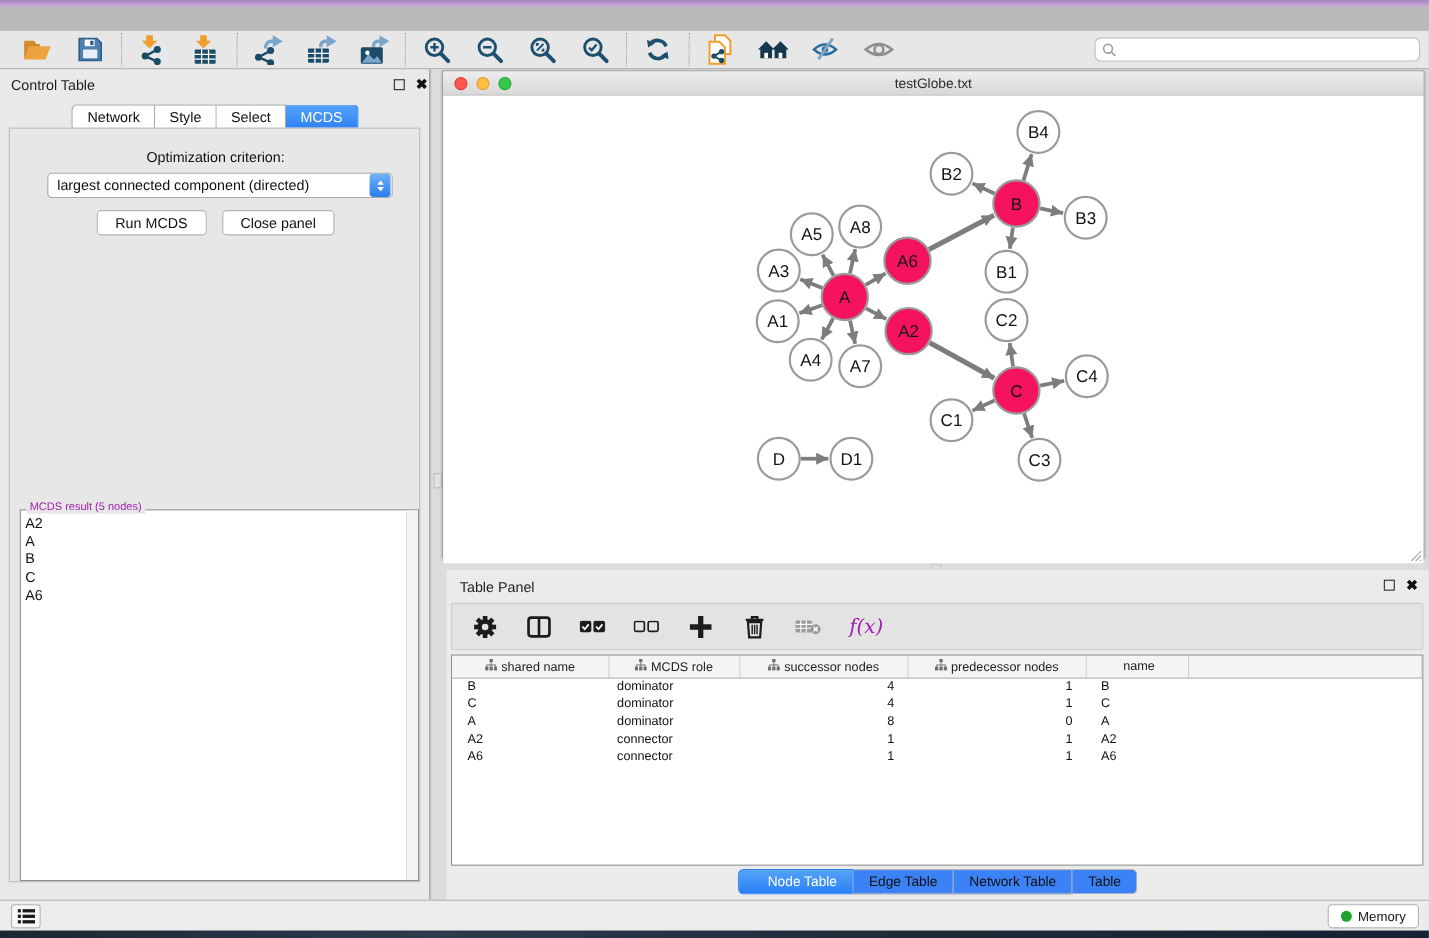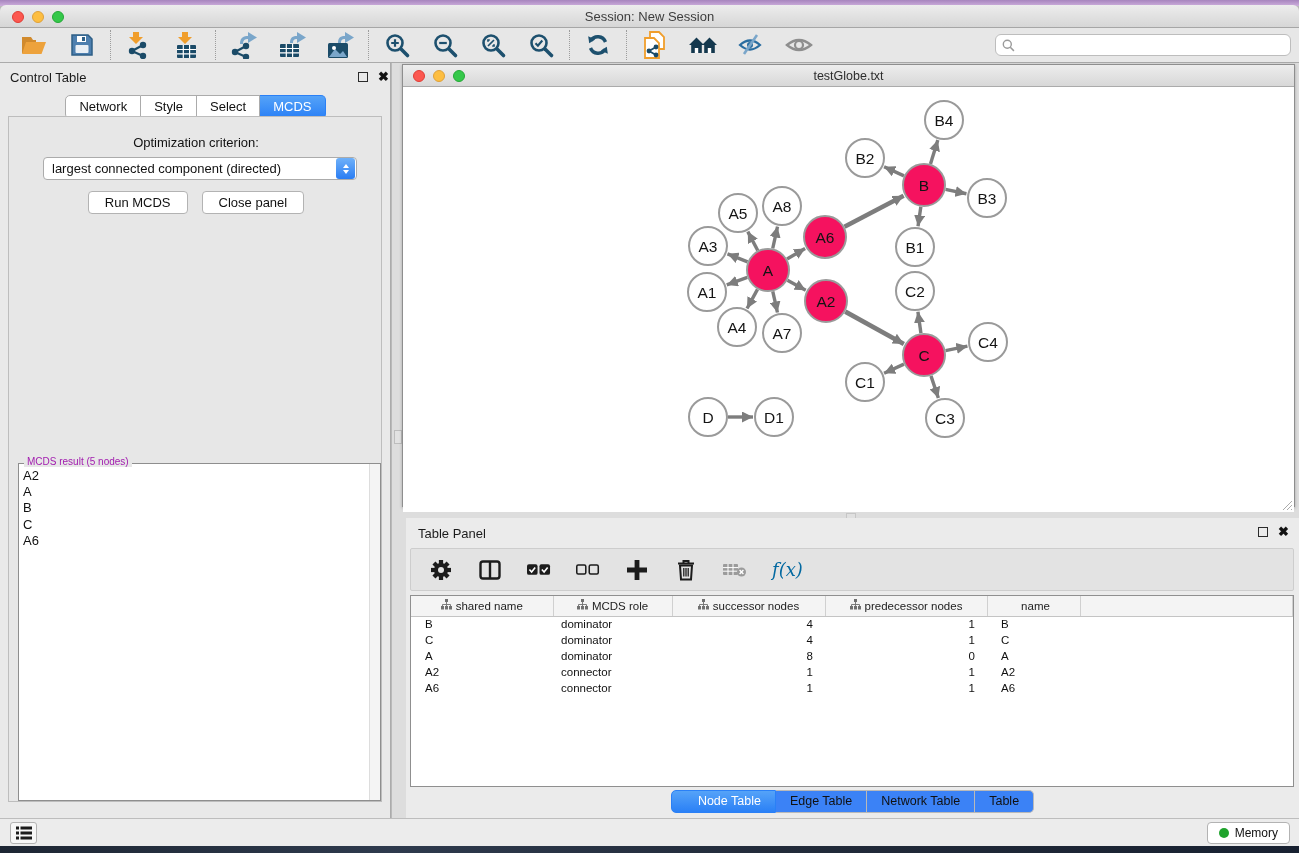--- a/index.html
+++ b/index.html
@@ -92,21 +92,21 @@
   .grip-v { position:absolute; left:394px; top:430px; width:8px; height:14px; background:#E2E2E2; border:1px solid #BDBDBD; }
   .grip-h { position:absolute; left:846px; top:513px; width:10px; height:7px; background:#E0E0E0; border:1px solid #C6C6C6; }
 
   
   .table-panel { position:absolute; left:406px; top:518px; width:893px; height:300px; background:#EBEBEB; }
   .tp-title { position:absolute; left:12px; top:8px; font-size:13px; color:#1c1c1c; }
   .table-panel .panel-icons { right:10px; top:9px; }
   .tp-toolbar { position:absolute; left:4px; right:5px; top:30px; height:43px; background:#E3E3E3;
     border:1px solid #CDCDCD; border-radius:2px; display:flex; align-items:center; gap:25px; padding-left:18px; }
   .tp-btn { display:flex; align-items:center; justify-content:center; width:24px; height:24px; }
-  .fx { font-family:"DejaVu Serif", serif; font-style:italic; font-size:18px; color:#0369a1; }
+  .fx { font-family:"DejaVu Serif", serif; font-style:italic; font-size:18px; color:#a21caf; }
 
   .tp-table-wrap { position:absolute; left:4px; right:5px; top:77px; height:192px; background:#fff;
     border:1px solid #8F8F8F; overflow:hidden; }
   table.ntable { border-collapse:collapse; table-layout:fixed; width:100%; }
   .ntable th { height:20px; background:#F4F4F4; border-bottom:1px solid #C4C4C4; border-right:1px solid #D0D0D0;
     font-size:11.5px; font-weight:normal; color:#222; text-align:center; white-space:nowrap; overflow:hidden; }
   .ntable th span { margin-left:4px; }
   .ntable td { height:16px; font-size:11.5px; color:#111; white-space:nowrap; overflow:hidden; }
   .ntable td.col0 { padding-left:14px; }
   .ntable td.col1 { padding-left:8px; }
@@ -128,28 +128,20 @@
     border:1px solid #B3B3B3; border-radius:4px; display:flex; align-items:center; gap:6px;
     padding:0 11px; font-size:12px; color:#111;justify-content:space-between; }
   .mem-dot { width:10px; height:10px; border-radius:50%; background:#1FA32C; }
 </style>
 </head>
 <body>
 
 <div class="screen">
   <div class="desktop-top"></div>
 
-  <div class="titlebar">
-    <div class="tl-dots">
-      <div class="dot red"></div>
-      <div class="dot yellow"></div>
-      <div class="dot green"></div>
-    </div>
-    <div class="win-title">Session: New Session</div>
-  </div>
 
   <div class="toolbar">
     <div class="tgroup">
       <div class="tbtn">
         <svg width="28" height="24" viewBox="0 0 28 24">
           <path d="M2 4h9l2 3h3v3H2z" fill="#D18A2D"></path>
           <rect x="2" y="7" width="14" height="13" fill="#D18A2D"></rect>
           <path d="M6 9h20l-4.5 12H2z" fill="#EDA23C"></path>
         </svg>
       </div>

